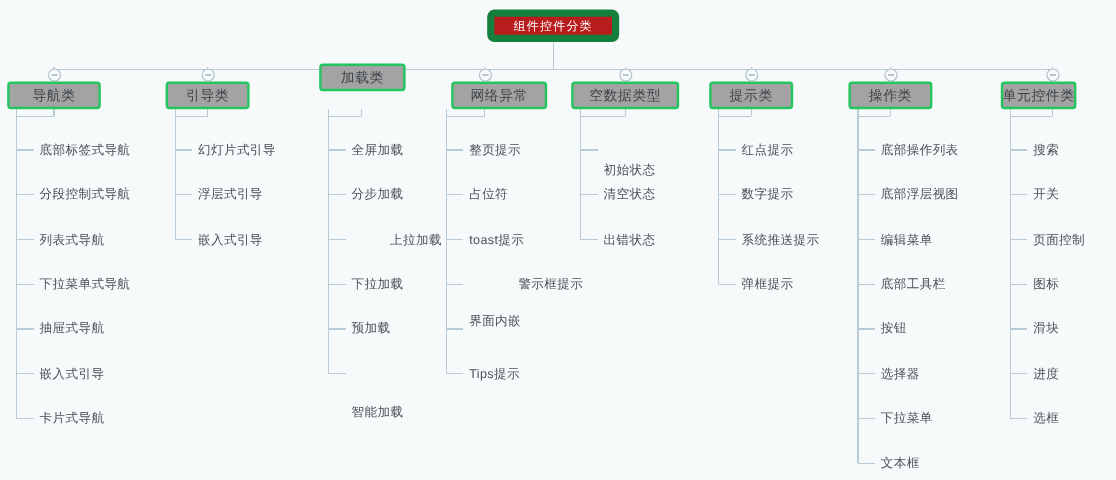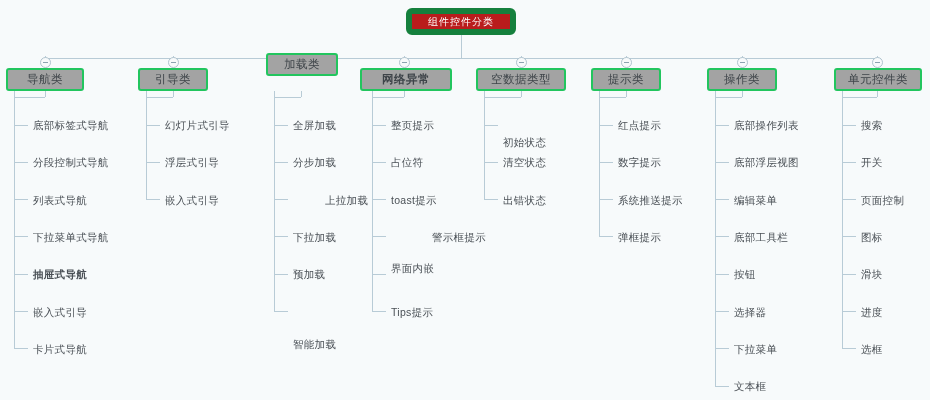--- a/index.html
+++ b/index.html
@@ -193,38 +193,38 @@
 
   <div class="root-node">组件控件分类</div>
 
   <div id="branches">
       <div class="toggle" style="left: 39.5px; top: 56.5px;"></div>
       <div class="cat-node" style="left: 6px; top: 68px; width: 78px;">导航类</div>
       <div class="leaf" style="left: 33px; top: 125px;">底部标签式导航</div>
       <div class="leaf" style="left: 33px; top: 162.3px;">分段控制式导航</div>
       <div class="leaf" style="left: 33px; top: 199.6px;">列表式导航</div>
       <div class="leaf" style="left: 33px; top: 236.9px;">下拉菜单式导航</div>
-      <div class="leaf" style="left: 33px; top: 274.2px; font-weight: bold;">抽屉式导航</div>
+      <div class="leaf" style="left: 33px; top: 274.2px;">抽屉式导航</div>
       <div class="leaf" style="left: 33px; top: 311.5px;">嵌入式引导</div>
       <div class="leaf" style="left: 33px; top: 348.8px;">卡片式导航</div>
       <div class="toggle" style="left: 167.5px; top: 56.5px;"></div>
       <div class="cat-node" style="left: 138px; top: 68px; width: 70px;">引导类</div>
       <div class="leaf" style="left: 165px; top: 125px;">幻灯片式引导</div>
       <div class="leaf" style="left: 165px; top: 162.3px;">浮层式引导</div>
       <div class="leaf" style="left: 165px; top: 199.6px;">嵌入式引导</div>
       <div class="toggle" style="left: 295.5px; top: 56.5px;"></div>
       <div class="cat-node" style="left: 266px; top: 53px; width: 72px;">加载类</div>
       <div class="leaf" style="left: 293px; top: 125px;">全屏加载</div>
       <div class="leaf" style="left: 293px; top: 162.3px;">分步加载</div>
       <div class="leaf" style="left: 293px; top: 199.6px; margin-left: 32px;">上拉加载</div>
       <div class="leaf" style="left: 293px; top: 236.9px; text-align: right;">下拉加载</div>
       <div class="leaf" style="left: 293px; top: 274.2px;">预加载</div>
       <div class="leaf" style="left: 293px; top: 311.5px; margin-top: 32px;">智能加载</div>
       <div class="toggle" style="left: 398.5px; top: 56.5px;"></div>
-      <div class="cat-node" style="left: 360px; top: 68px; width: 92px; font-weight: bold;">网络异常</div>
+      <div class="cat-node" style="left: 376px; top: 68px; width: 80px;">网络异常</div>
       <div class="leaf" style="left: 391px; top: 125px;">整页提示</div>
       <div class="leaf" style="left: 391px; top: 162.3px;">占位符</div>
       <div class="leaf" style="left: 391px; top: 199.6px;">toast提示</div>
       <div class="leaf" style="left: 391px; top: 236.9px; margin-left: 41px;">警示框提示</div>
       <div class="leaf" style="left: 391px; top: 268px;">界面内嵌</div>
       <div class="leaf" style="left: 391px; top: 311.5px;">Tips提示</div>
       <div class="toggle" style="left: 515.5px; top: 56.5px;"></div>
       <div class="cat-node" style="left: 476px; top: 68px; width: 90px;">空数据类型</div>
       <div class="leaf" style="left: 503px; top: 125px; margin-top: 17px;">初始状态</div>
       <div class="leaf" style="left: 503px; top: 162.3px;">清空状态</div>
@@ -239,21 +239,21 @@
       <div class="cat-node" style="left: 707px; top: 68px; width: 70px;">操作类</div>
       <div class="leaf" style="left: 734px; top: 125px;">底部操作列表</div>
       <div class="leaf" style="left: 734px; top: 162.3px;">底部浮层视图</div>
       <div class="leaf" style="left: 734px; top: 199.6px;">编辑菜单</div>
       <div class="leaf" style="left: 734px; top: 236.9px;">底部工具栏</div>
       <div class="leaf" style="left: 734px; top: 274.2px;">按钮</div>
       <div class="leaf" style="left: 734px; top: 311.5px;">选择器</div>
       <div class="leaf" style="left: 734px; top: 348.8px;">下拉菜单</div>
       <div class="leaf" style="left: 734px; top: 386.1px;">文本框</div>
       <div class="toggle" style="left: 871.5px; top: 56.5px;"></div>
-      <div class="cat-node" style="left: 834px; top: 68px; width: 88px;">单元控件类</div>
+      <div class="cat-node" style="left: 834px; top: 68px; width: 63px;">单元控件类</div>
       <div class="leaf" style="left: 861px; top: 125px;">搜索</div>
       <div class="leaf" style="left: 861px; top: 162.3px;">开关</div>
       <div class="leaf" style="left: 861px; top: 199.6px;">页面控制</div>
       <div class="leaf" style="left: 861px; top: 236.9px;">图标</div>
       <div class="leaf" style="left: 861px; top: 274.2px;">滑块</div>
       <div class="leaf" style="left: 861px; top: 311.5px;">进度</div>
       <div class="leaf" style="left: 861px; top: 348.8px;">选框</div>
     </div>
 
 </div>

